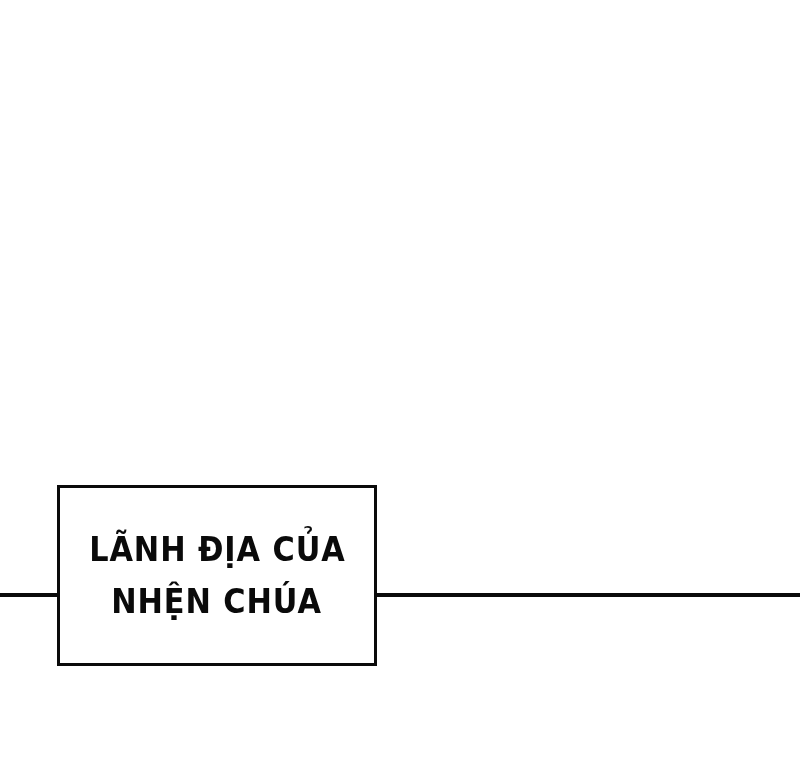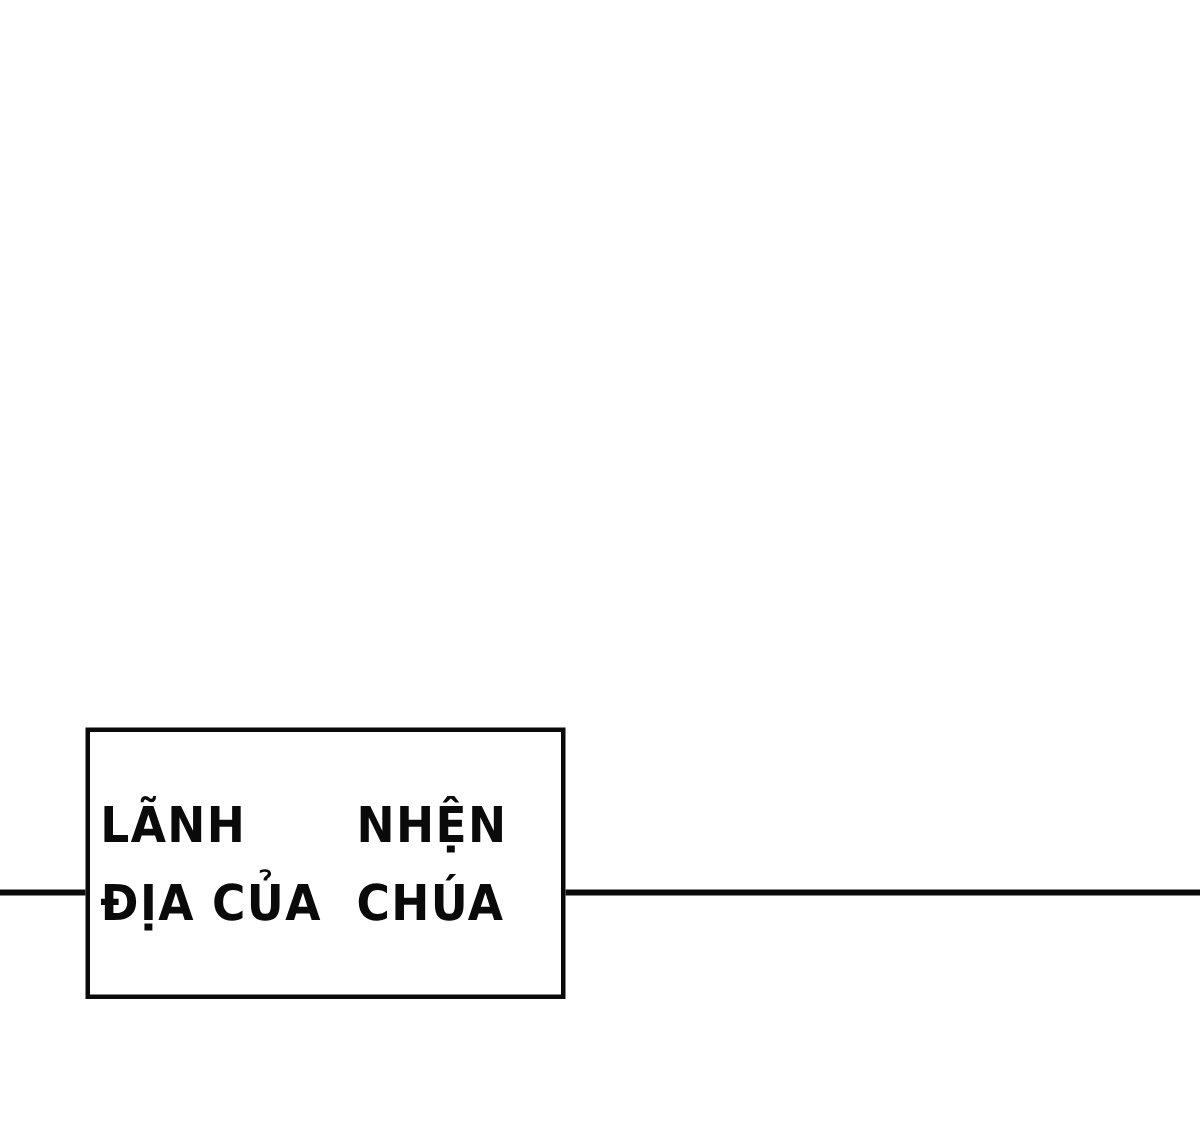--- a/index.html
+++ b/index.html
@@ -3,21 +3,21 @@
   <meta charset="utf-8">
   <style>
     html, body { margin: 0; padding: 0; }
     body { width: 800px; height: 765px; background: #ffffff; position: relative; overflow: hidden; }
     .hline { position: absolute; height: 4px; background: #0a0a0a; top: 593px; }
     .hline.left { left: 0; width: 60px; }
     .hline.right { left: 376px; width: 424px; }
     .title-box {
       position: absolute; left: 57px; top: 485px; width: 314px; height: 175px;
       border: 3px solid #0a0a0a; background: #ffffff;
-      display: flex; flex-direction: row; align-items: center; justify-content: center;
+      display: flex; flex-direction: column; align-items: center; justify-content: center;
     }
     .title-line {
       font-family: "DejaVu Sans", sans-serif; font-weight: bold; font-size: 33px;
       color: #0a0a0a; letter-spacing: 1px; line-height: 52px; transform: scaleX(0.92);
     }
   </style>
 </head>
 <body>
 
 <div class="hline left"></div>

